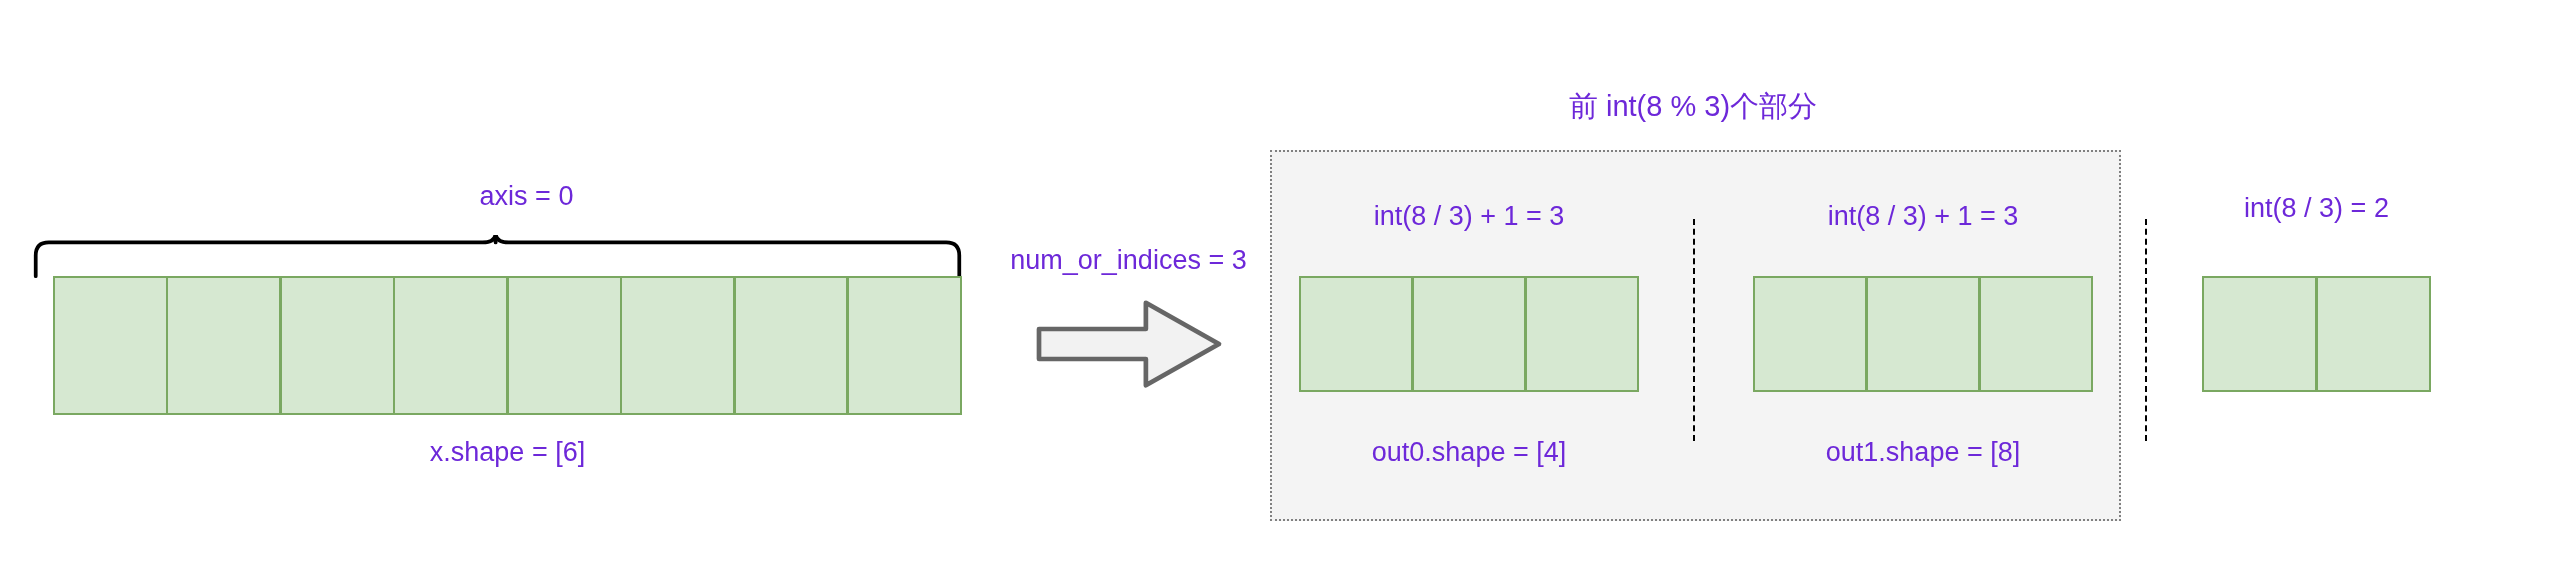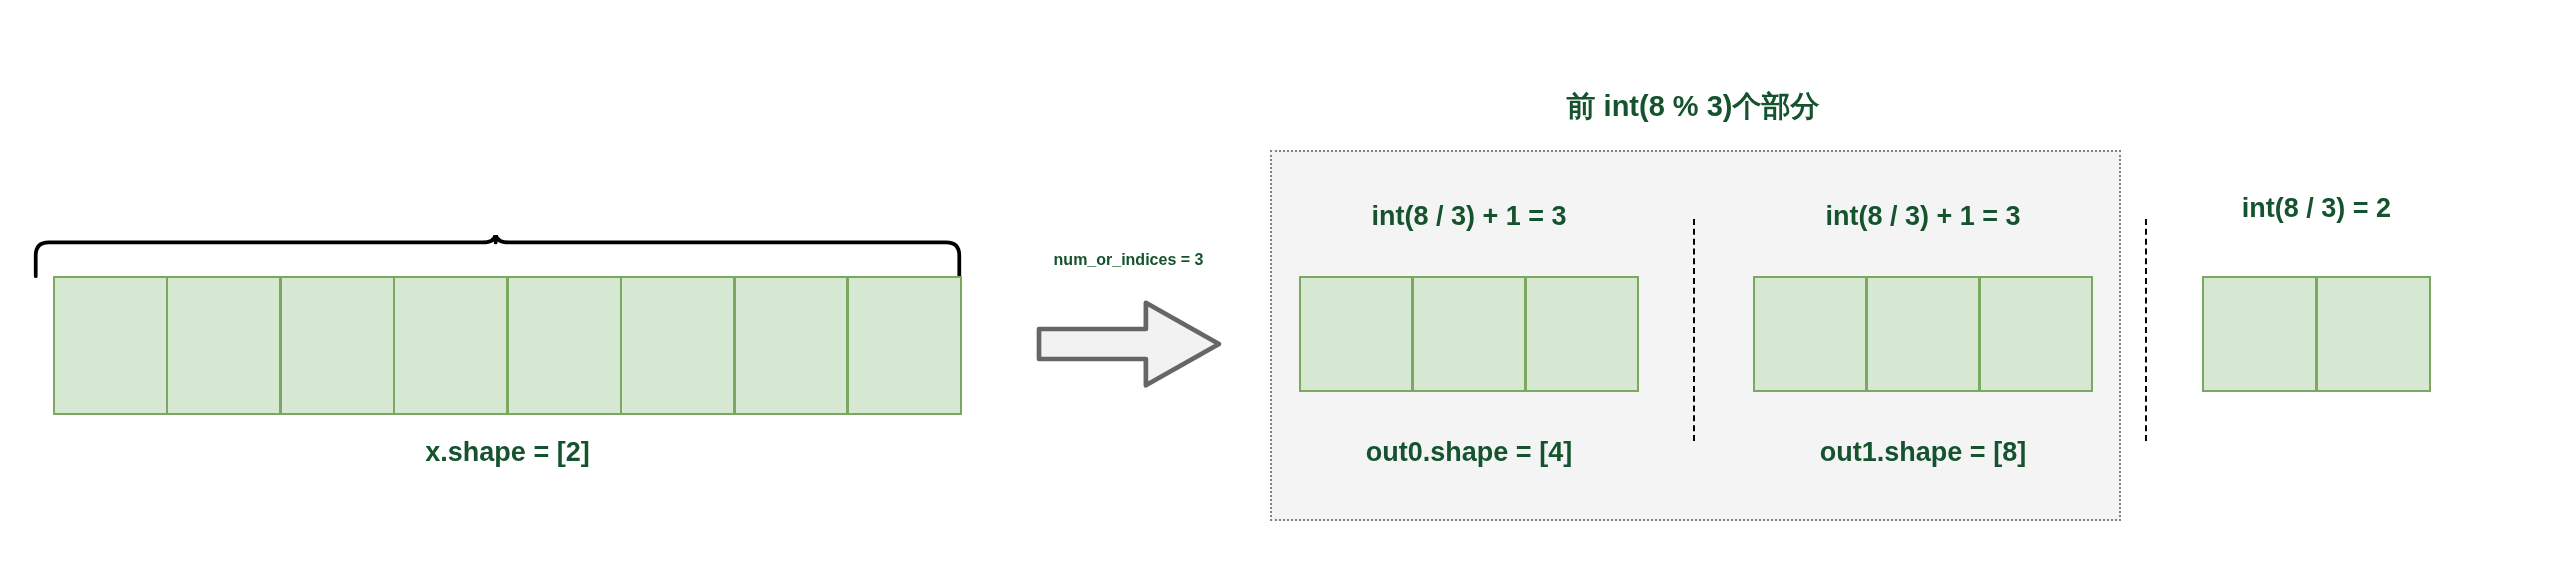--- a/index.html
+++ b/index.html
@@ -8,29 +8,28 @@
     background:#ffffff;
     font-family:"Liberation Sans","DejaVu Sans",sans-serif;
     overflow:hidden;
     position:relative;
   }
   .stage{position:absolute;left:0;top:0;width:2576px;height:576px;}
   .abs{position:absolute;}
 
   
   .txt{
-    color:#14532d;
+    color:#6d28d9;
     font-size:27px;
     line-height:34px;
     white-space:nowrap;
     letter-spacing:0px;
-    font-weight:bold;
   }
   .txt-cn{font-size:29px;}
-  .txt-sm{font-size:16px;}
+  .txt-sm{font-size:27px;}
   .center{text-align:center;}
 
   
   .strip{
     display:flex;
     border:2.8px solid #7aa861;
     background:#7aa861;
     box-sizing:border-box;
   }
   .strip .cell{
@@ -62,40 +61,41 @@
   }
 
   
   .panel-label{background:transparent;}
 </style>
 </head>
 <body>
 
 <div class="stage">
 
+  <div class="abs txt center" style="left:376px;top:179px;width:301px;">axis = 0</div>
 
   <div class="brace" style="left:31px;top:235px;width:933px;height:43px;">
     <svg width="933" height="43" viewBox="0 0 992 46" xmlns="http://www.w3.org/2000/svg">
       <path d="M2,44 L2,22 Q2,8 16,8 L480,8 Q494,8 494,-2 Q494,8 508,8 L976,8 Q990,8 990,22 L990,44" fill="none" stroke="#000000" stroke-width="4" stroke-linecap="round" stroke-linejoin="round"></path>
       <path d="M494,8 L494,-10" fill="none" stroke="#000000" stroke-width="4" stroke-linecap="round"></path>
     </svg>
   </div>
 
   <div class="strip abs" id="source-strip" style="left:53px;top:276px;width:909px;height:139px;">
       <div class="cell" style="flex: 1 1 0px;"></div>
       <div class="cell" style="flex: 1 1 0px;"></div>
       <div class="cell" style="flex: 1 1 0px;"></div>
       <div class="cell" style="flex: 1 1 0px;"></div>
       <div class="cell" style="flex: 1 1 0px;"></div>
       <div class="cell" style="flex: 1 1 0px;"></div>
       <div class="cell" style="flex: 1 1 0px;"></div>
       <div class="cell" style="flex: 1 1 0px;"></div>
     </div>
 
-  <div class="abs txt center" style="left:357px;top:435px;width:301px;">x.shape = [2]</div>
+  <div class="abs txt center" style="left:357px;top:435px;width:301px;">x.shape = [6]</div>
 
   <div class="abs txt-sm txt center" style="left:992px;top:243px;width:273px;">num_or_indices = 3</div>
 
   <div class="arrow" style="left:1035px;top:299px;width:188px;height:90px;">
     <svg width="188" height="90" viewBox="0 0 200 96" xmlns="http://www.w3.org/2000/svg">
       <path d="M4,32 L118,32 L118,4 L196,48 L118,92 L118,64 L4,64 Z" fill="#f2f2f2" stroke="#666666" stroke-width="5" stroke-linejoin="round"></path>
     </svg>
   </div>
 
   <div class="abs txt-cn txt center" style="left:1411px;top:89px;width:564px;">前 int(8 % 3)个部分</div>

